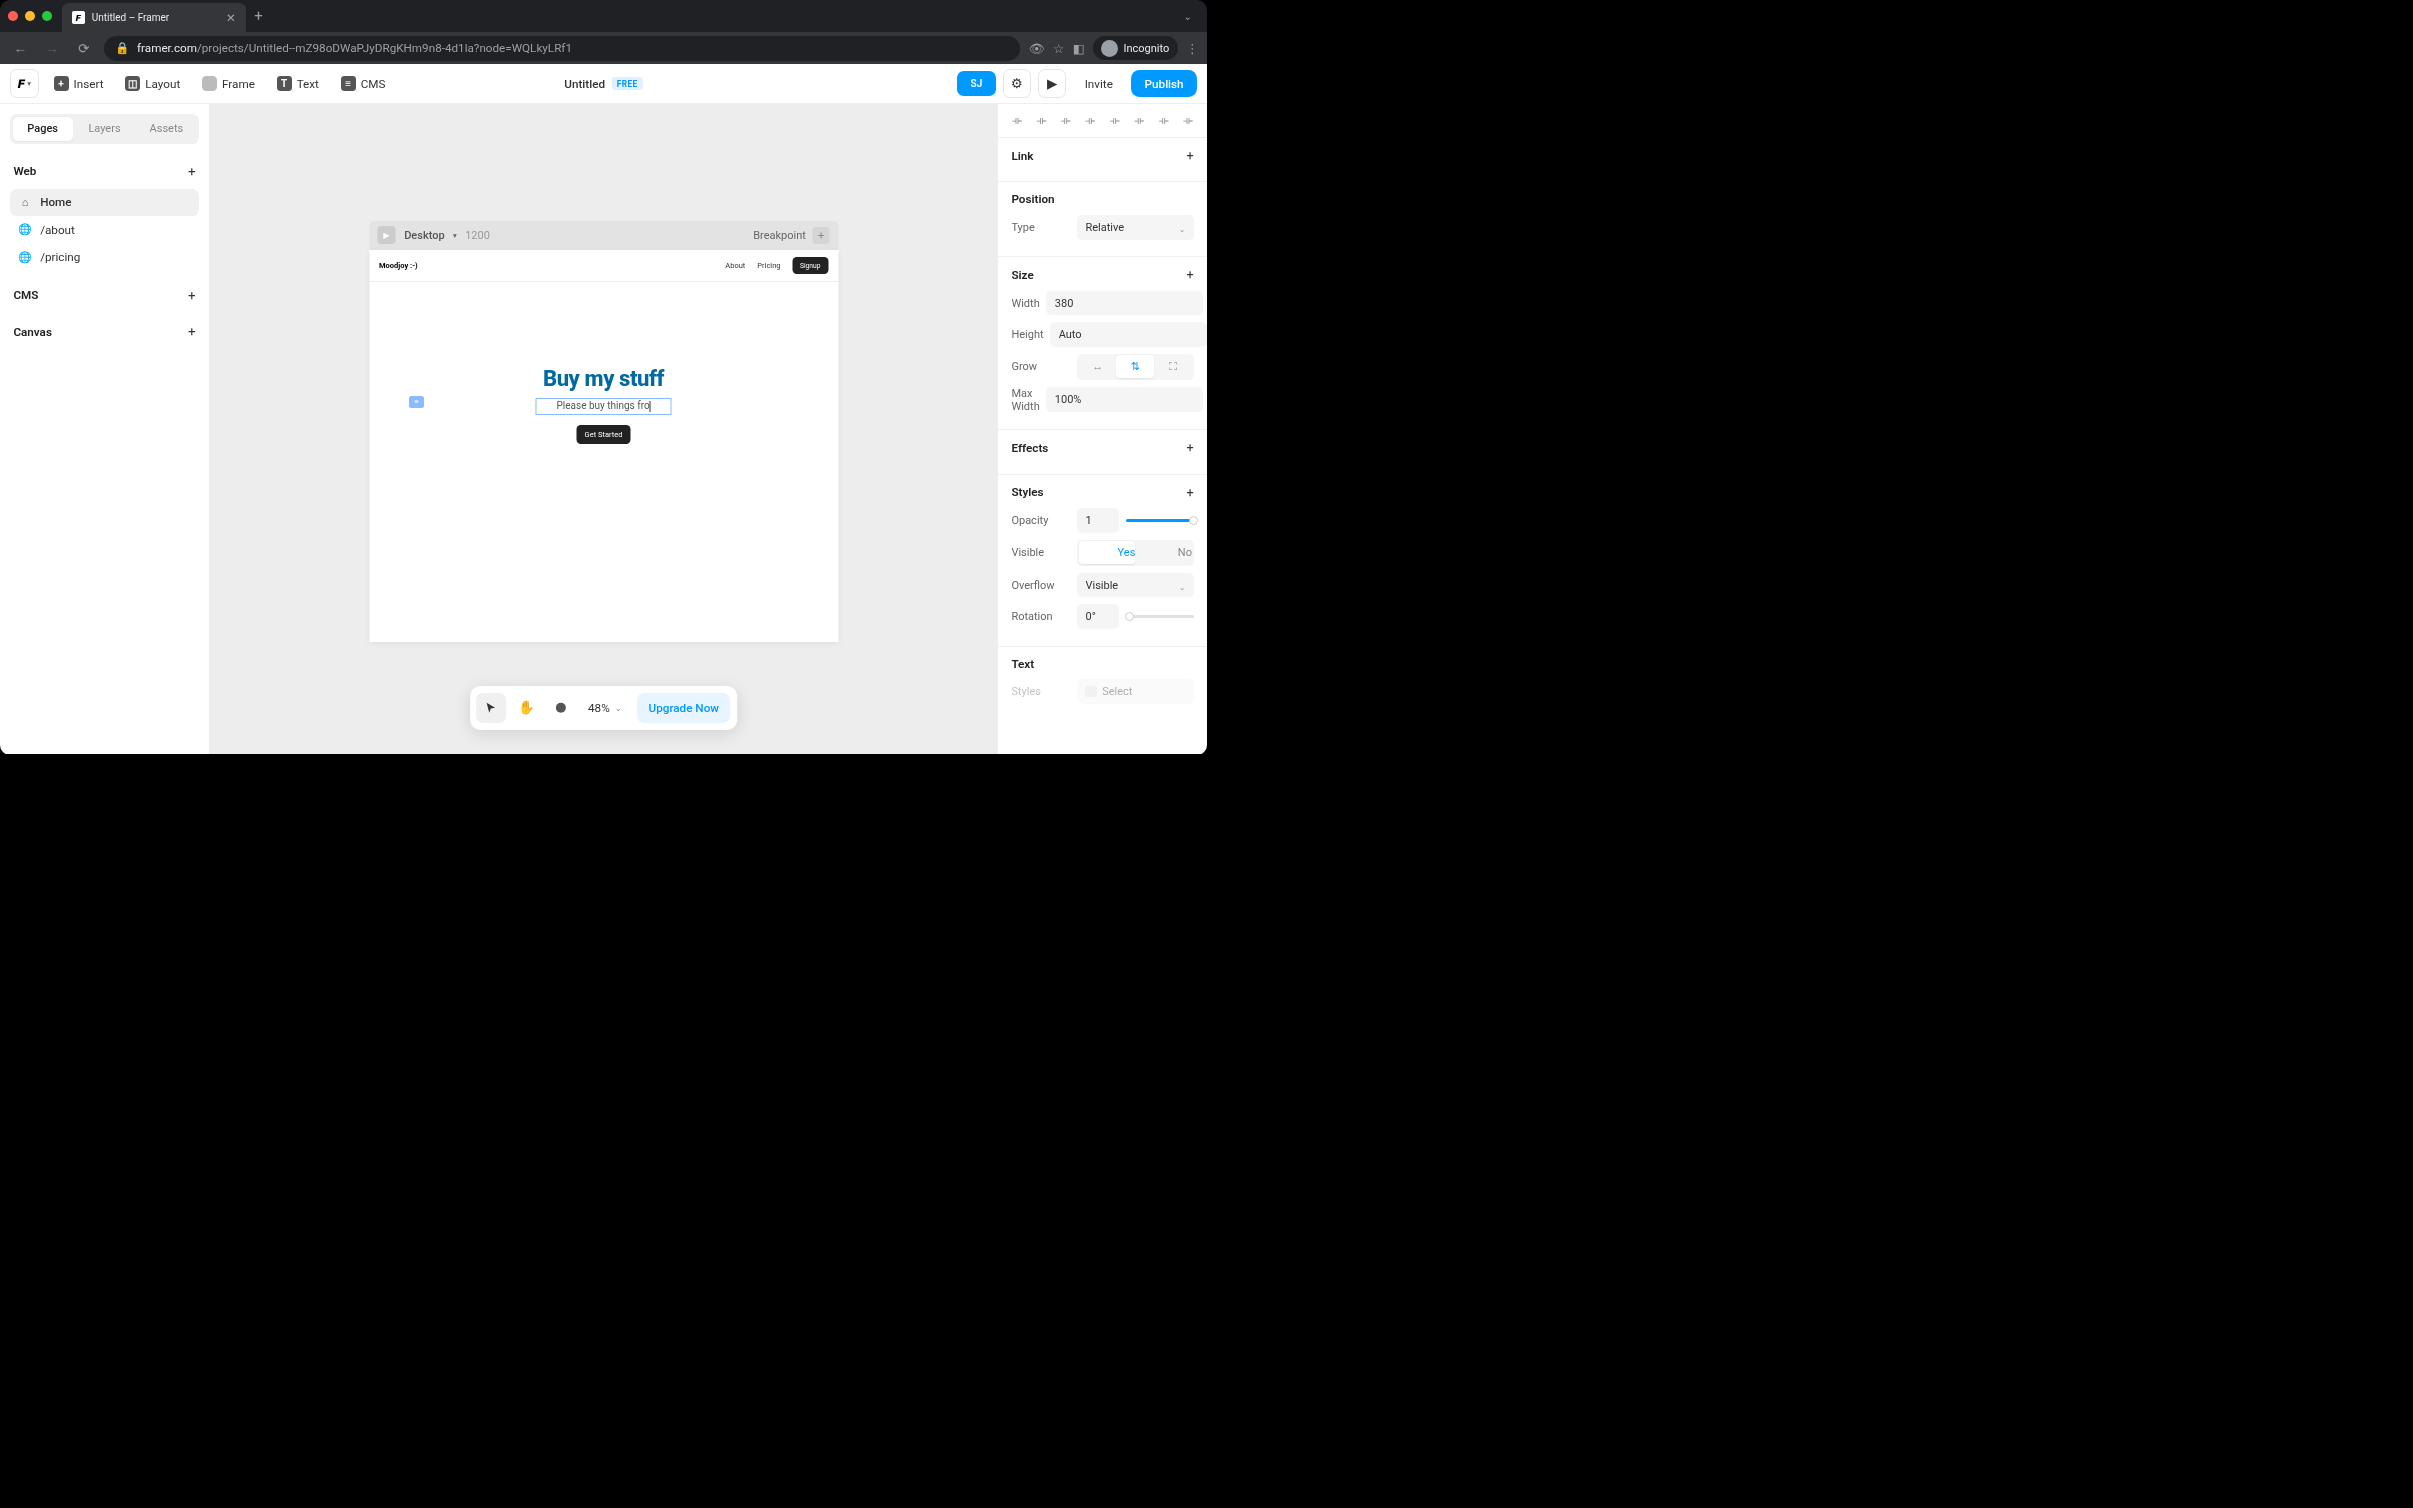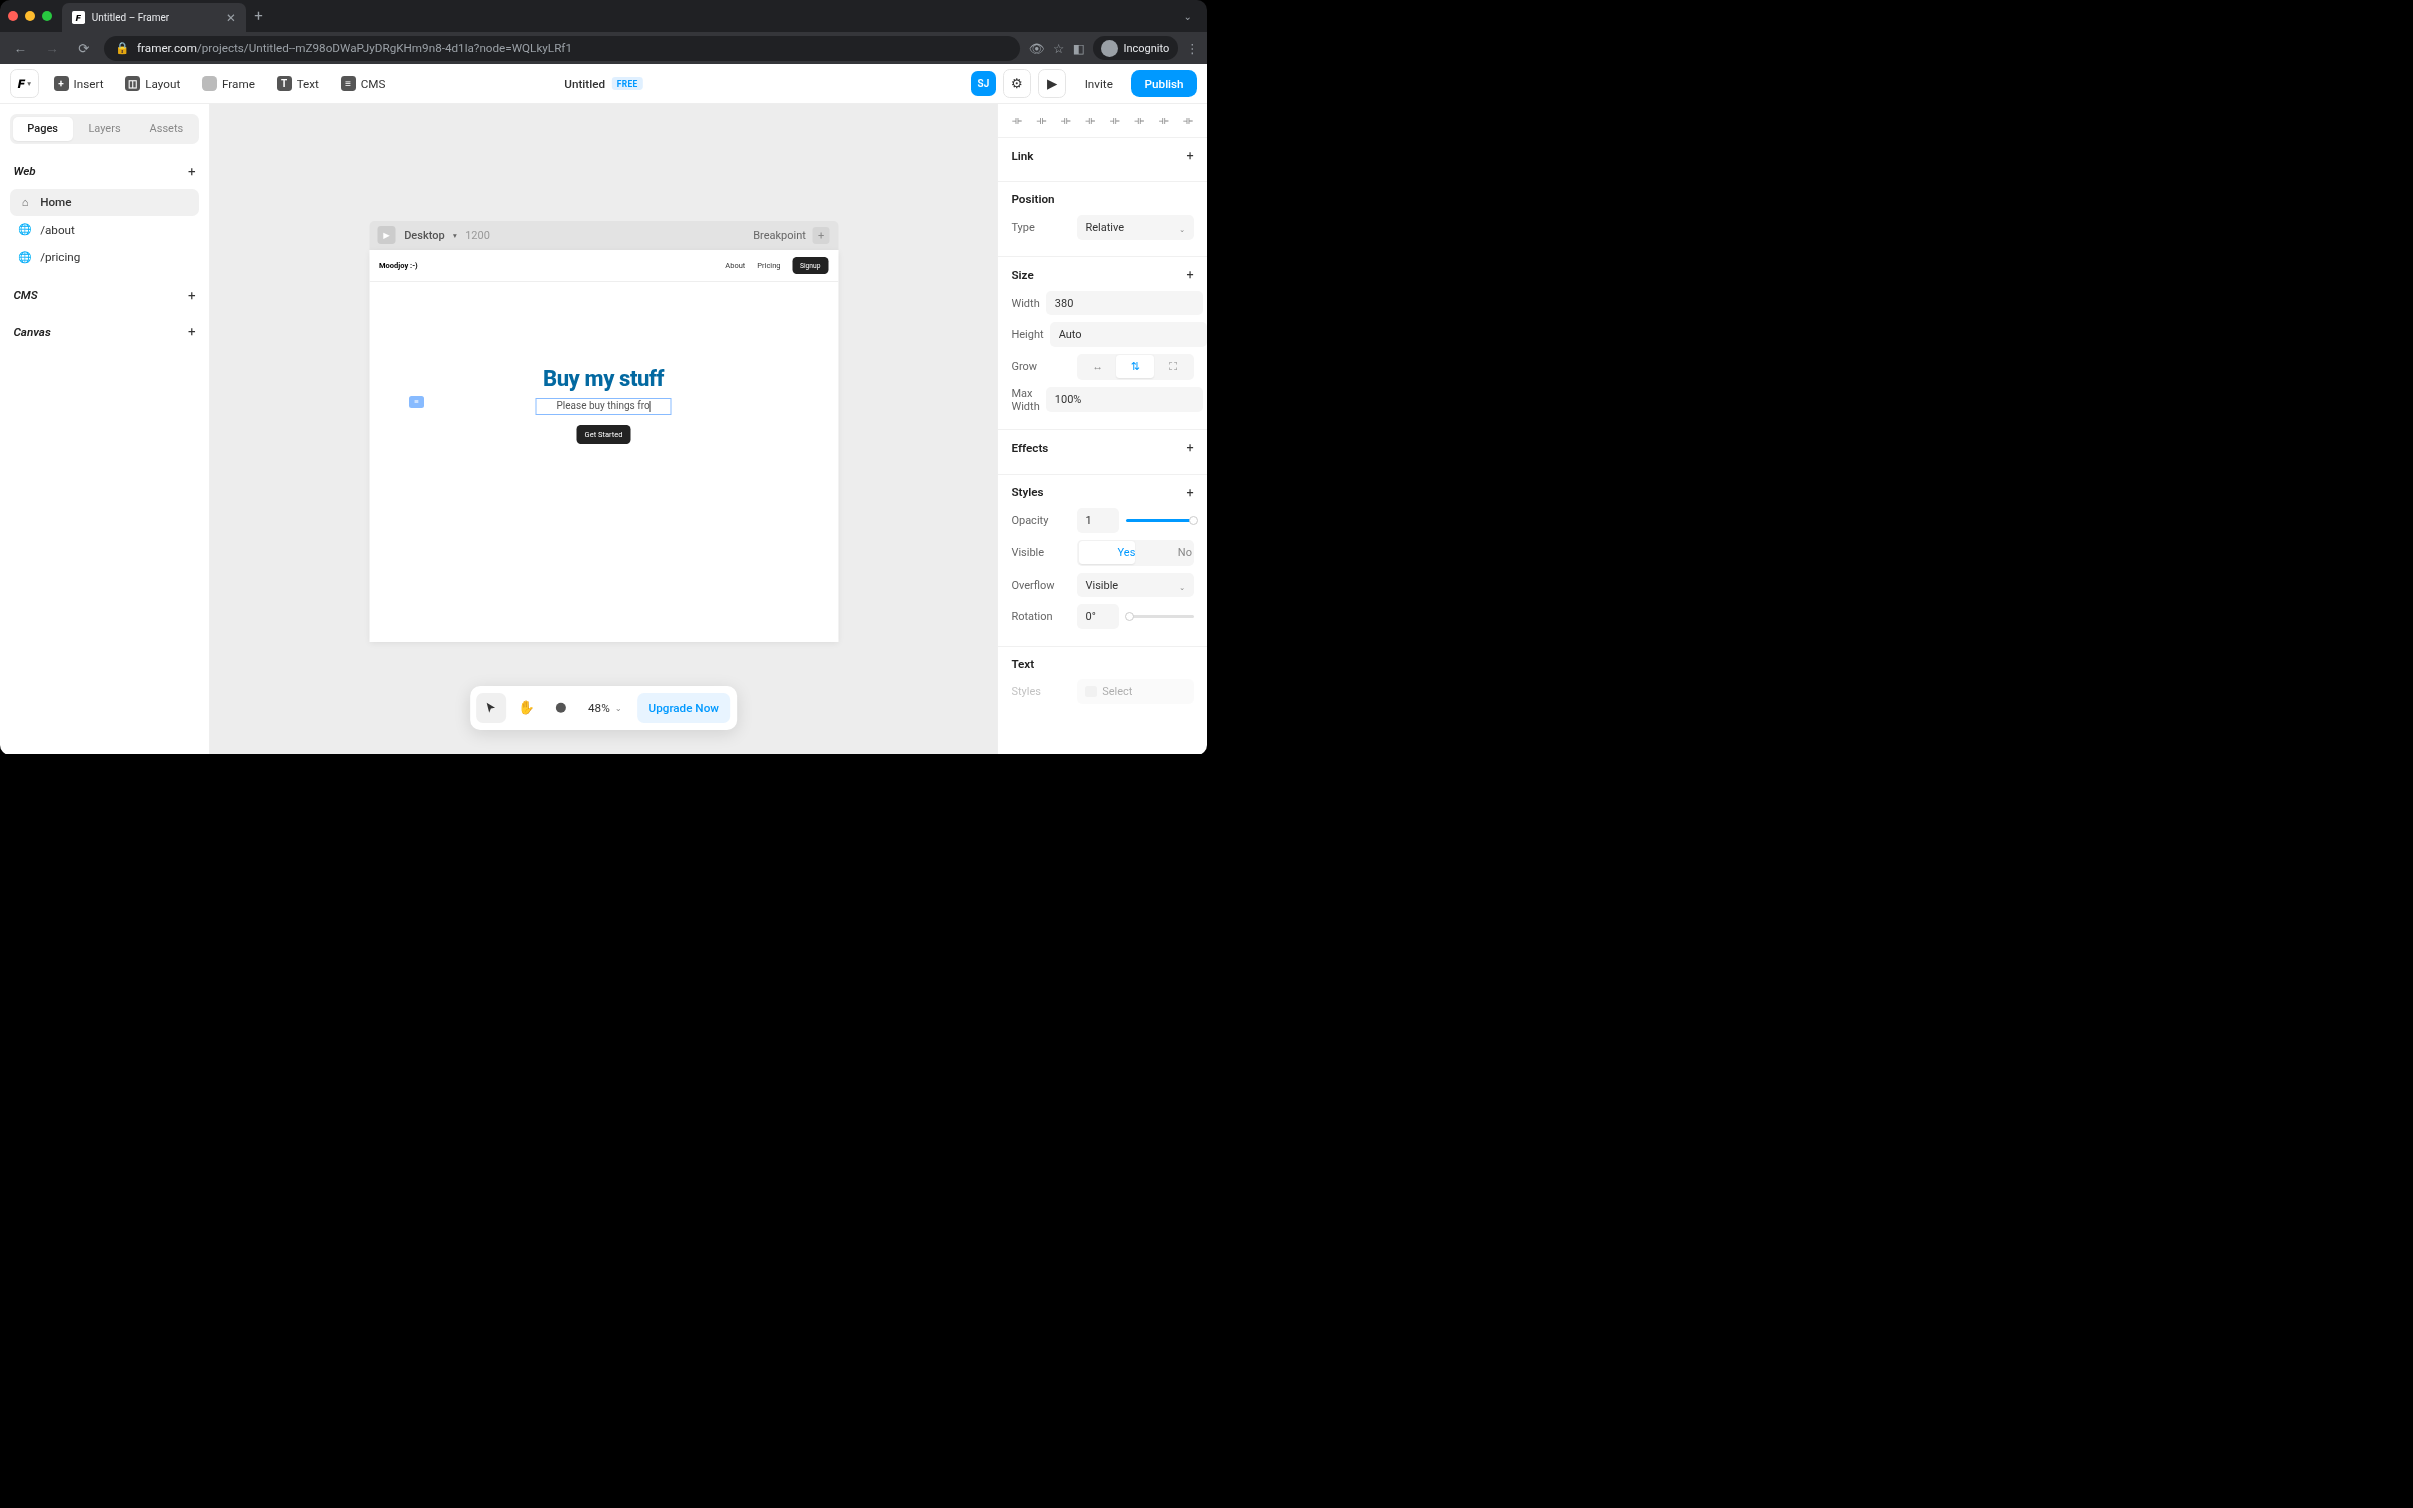--- a/index.html
+++ b/index.html
@@ -37,35 +37,35 @@
 .logo-mark { font-weight: bold; font-size: 11.7px; }
 .logo-caret { font-size: 7.5px; color: #666; }
 .toolbar-btn { display: flex; align-items: center; gap: 5px; padding: 5px 6.7px; border-radius: 6.7px; cursor: pointer; font-size: 11.7px; color: #333; }
 .tb-icon { width: 15px; height: 15px; background: #555; border-radius: 3.4px; display: flex; align-items: center; justify-content: center; color: #fff; font-size: 10px; font-weight: bold; }
 .tb-icon.rounded { border-radius: 4.2px; }
 .tb-icon.light { background: #bbb; }
 .toolbar-center { position: absolute; left: 50%; transform: translateX(-50%); display: flex; align-items: center; gap: 6.7px; }
 .doc-title { font-size: 11.7px; font-weight: 500; color: #333; }
 .free-badge { background: #e0f0ff; color: #0099ff; font-size: 8.4px; font-weight: 700; padding: 1.7px 5px; border-radius: 3.4px; letter-spacing: 0.4px; }
 .toolbar-right { margin-left: auto; display: flex; align-items: center; gap: 6.7px; }
-.avatar-badge { width: 25px; height: 25px; background: #0099ff; color: #fff; border-radius: 6.7px; display: flex; align-items: center; justify-content: center; font-size: 10px; font-weight: 600; }
+.avatar-badge { width: 39px; height: 25px; background: #0099ff; color: #fff; border-radius: 6.7px; display: flex; align-items: center; justify-content: center; font-size: 10px; font-weight: 600; }
 .icon-btn { width: 28.5px; height: 28.5px; border: 0.8px solid #e5e5e5; border-radius: 6.7px; display: flex; align-items: center; justify-content: center; cursor: pointer; color: #333; }
 .invite-btn { padding: 6.7px 11.7px; font-size: 11.7px; color: #333; cursor: pointer; }
 .publish-btn { background: #0099ff; color: #fff; padding: 6.7px 13.4px; border-radius: 8.4px; font-size: 11.7px; font-weight: 500; cursor: pointer; }
 
 
 .main-layout { flex: 1; display: flex; overflow: hidden; }
 
 
 .left-panel { width: 210px; border-right: 0.8px solid #eee; padding: 10px; overflow-y: auto; }
 .panel-tabs { background: #f0f0f0; border-radius: 6.7px; padding: 2.5px; display: flex; gap: 1.7px; margin-bottom: 15px; }
 .panel-tab { flex: 1; text-align: center; padding: 5.9px 0; font-size: 11px; color: #888; border-radius: 5px; cursor: pointer; }
 .panel-tab.active { background: #fff; color: #222; font-weight: 500; box-shadow: 0 0.8px 1.7px rgba(0,0,0,0.05); }
 .section-header { display: flex; align-items: center; justify-content: space-between; padding: 5px 3.4px; margin-bottom: 5px; }
-.section-title { font-size: 11.7px; font-weight: 600; color: #222; font-style: italic; }
+.section-title { font-size: 11.7px; font-weight: 600; color: #222; }
 .section-plus { font-size: 13.4px; color: #333; cursor: pointer; }
 .page-item { display: flex; align-items: center; gap: 8.4px; padding: 6.7px 8.4px; border-radius: 6.7px; font-size: 11.7px; color: #333; cursor: pointer; }
 .page-item.active { background: #f0f0f0; font-weight: 500; }
 .page-icon { width: 13.4px; text-align: center; color: #666; font-size: 11px; }
 .section-group { margin-bottom: 11.7px; }
 
 
 .canvas-area { flex: 1; background: #ededed; position: relative; overflow: hidden; }
 .breakpoint-header { position: absolute; top: 117px; left: 50%; transform: translateX(-50%); width: 469px; height: 28.5px; background: #e3e3e3; border-radius: 5px 5px 0 0; display: flex; align-items: center; padding: 0 8.4px; gap: 8.4px; font-size: 11px; color: #666; }
 .bp-play { width: 18.4px; height: 18.4px; background: #ccc; border-radius: 3.4px; display: flex; align-items: center; justify-content: center; font-size: 8.4px; color: #fff; }

